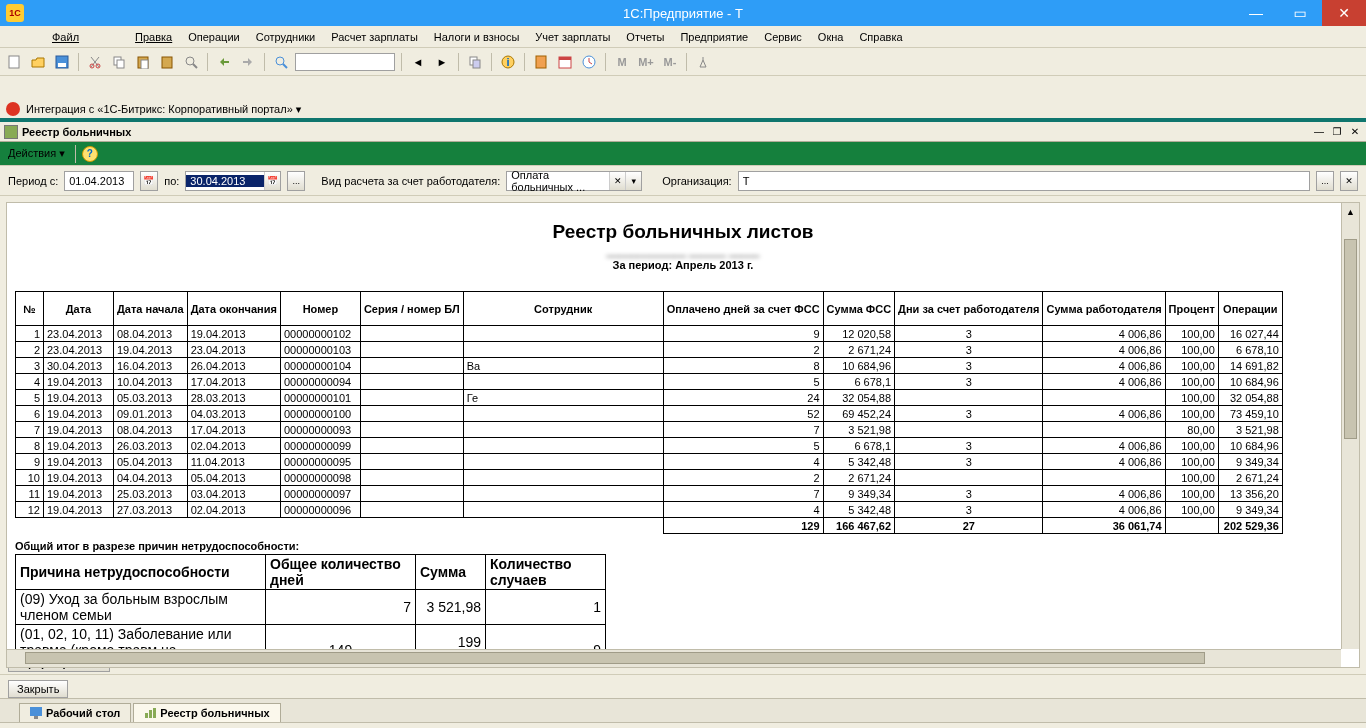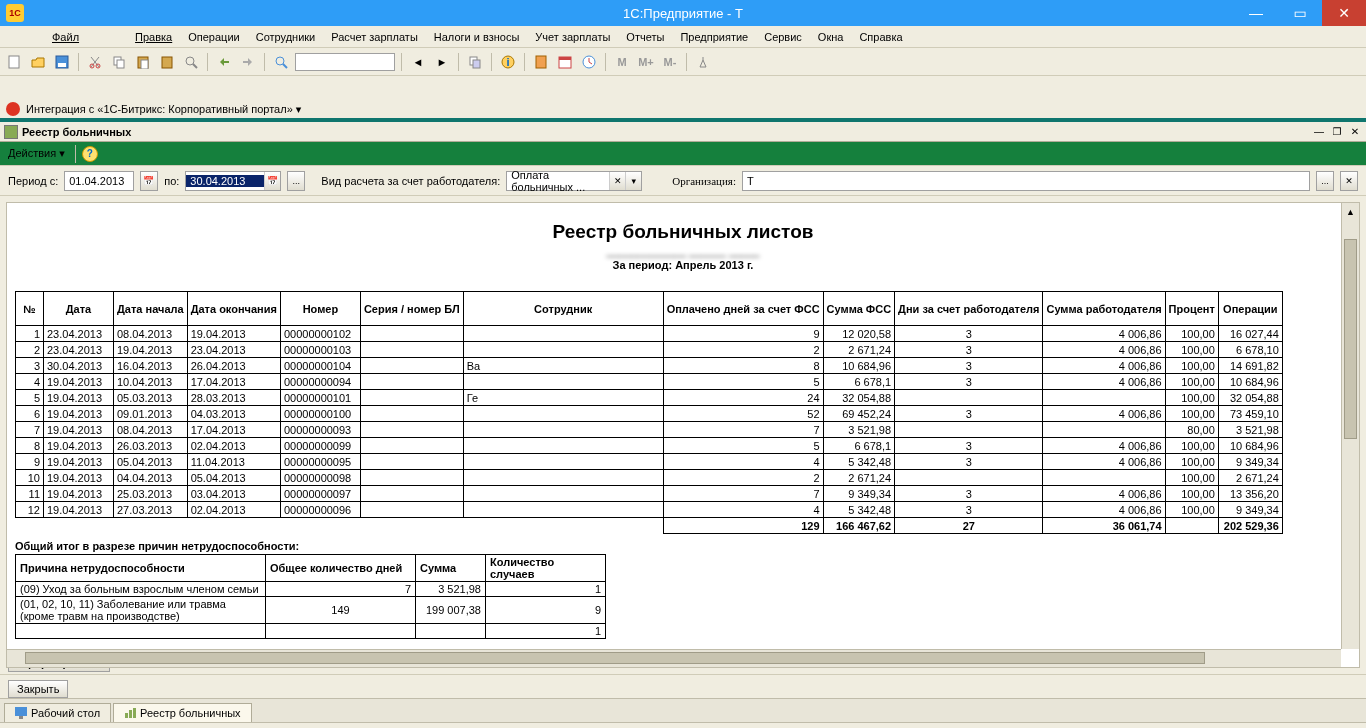--- a/index.html
+++ b/index.html
@@ -51,34 +51,34 @@
 table.rpt { border-collapse: collapse; margin: 4px 0; }
 table.rpt th, table.rpt td { border: 1px solid #000; padding: 0 3px; font-size: 11px; white-space: nowrap; }
 table.rpt th { font-weight: bold; text-align: center; height: 34px; vertical-align: middle; }
 table.rpt td { height: 16px; }
 table.rpt td.r { text-align: right; }
 table.rpt td.c { text-align: center; }
 table.rpt tr.tot td { font-weight: bold; }
 
 .summary-caption { font-weight: bold; margin: 6px 0 2px; }
 table.summ { border-collapse: collapse; }
-table.summ th, table.summ td { border: 1px solid #000; padding: 1px 4px; font-size: 11px; }
+table.summ th, table.summ td { border: 1px solid #000; padding: 1px 4px; font-size: 14px; }
 table.summ th { font-weight: bold; text-align: left; }
 
 .sb-v { position: absolute; right: 0; top: 0; bottom: 18px; width: 18px; background: #e8e5d8; border-left: 1px solid #c0bcaa; }
 .sb-v .thumb { background: #c8c4b0; height: 200px; margin: 18px 2px; border: 1px solid #a09c88; }
 .sb-v .arr { height: 18px; display: flex; align-items: center; justify-content: center; font-size: 9px; }
 .sb-h { position: absolute; left: 0; right: 18px; bottom: 0; height: 18px; background: #e8e5d8; border-top: 1px solid #c0bcaa; }
 .sb-h .thumb { background: #c8c4b0; width: 1180px; margin: 2px 18px; height: 12px; border: 1px solid #a09c88; }
 
 .footer-btns { background: #f0ede0; height: 24px; display: flex; align-items: flex-start; justify-content: flex-end; padding: 0 8px; gap: 8px; border-top: 1px solid #d0ccb8; flex-direction: column; }
 .footer-btns .btn { border: 1px solid #a0a0a0; padding: 2px 8px; background: linear-gradient(#fff,#e0ddd0); }
 .footer-btns .btn.primary { font-weight: bold; }
 
-.bottom-tabs { background: #e8e5d8; height: 24px; display: flex; align-items: flex-end; padding: 0 4px; border-top: 1px solid #c0bcaa; }
+.bottom-tabs { background: #e8e5d8; height: 24px; display: flex; align-items: flex-end; padding: 0 19px; border-top: 1px solid #c0bcaa; font-weight: bold; }
 .btab { padding: 3px 10px; border: 1px solid #b0ac98; border-bottom: none; background: #f0ede0; margin-right: 2px; display: flex; align-items: center; gap: 4px; }
 .btab.active { background: #fbf8ec; }
 .btab .tic { width: 12px; height: 12px; }
 
 .statusbar { background: #f0ede0; height: 22px; display: flex; align-items: center; padding: 0 6px; border-top: 1px solid #c0bcaa; }
 .statusbar .sind { margin-left: auto; display: flex; gap: 6px; color: #777; }
 .statusbar .sind span { border-left: 1px solid #c0bcaa; padding: 0 6px; }
 
 svg { display: block; }
 </style>
@@ -254,21 +254,21 @@
     <span class="txt sel" style="flex:1;">30.04.2013</span>
     <div class="sbtn">📅</div>
   </div>
   <div class="dbtn">...</div>
   <span style="margin-left:10px;">Вид расчета за счет работодателя:</span>
   <div class="compound" style="width:136px;">
     <span class="txt" style="flex:1;overflow:hidden;">Оплата больничных ...</span>
     <div class="sbtn">✕</div>
     <div class="sbtn">▾</div>
   </div>
-  <span style="margin-left:24px;font-family:Liberation Serif, serif;">Организация:</span>
+  <span style="margin-left:14px;">Организация:</span>
   <div class="orgfield">
       <span>Т</span>
     </div>
   <div class="dbtn">...</div>
   <div class="dbtn">✕</div>
 </div>
 
 <div class="report-area">
   <div class="report-inner">
     <div class="report-title">Реестр больничных листов</div>

